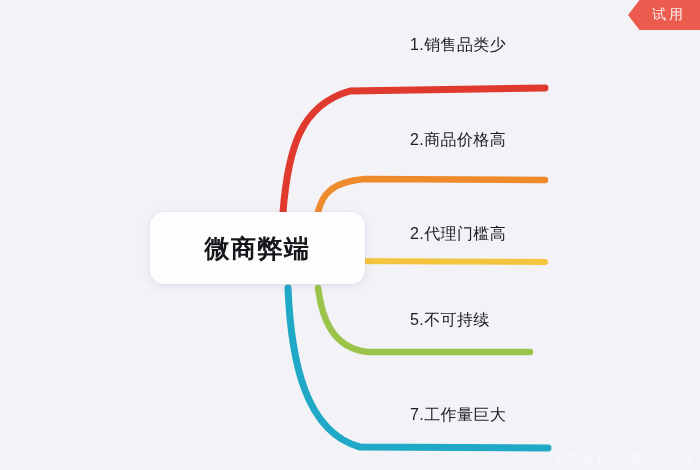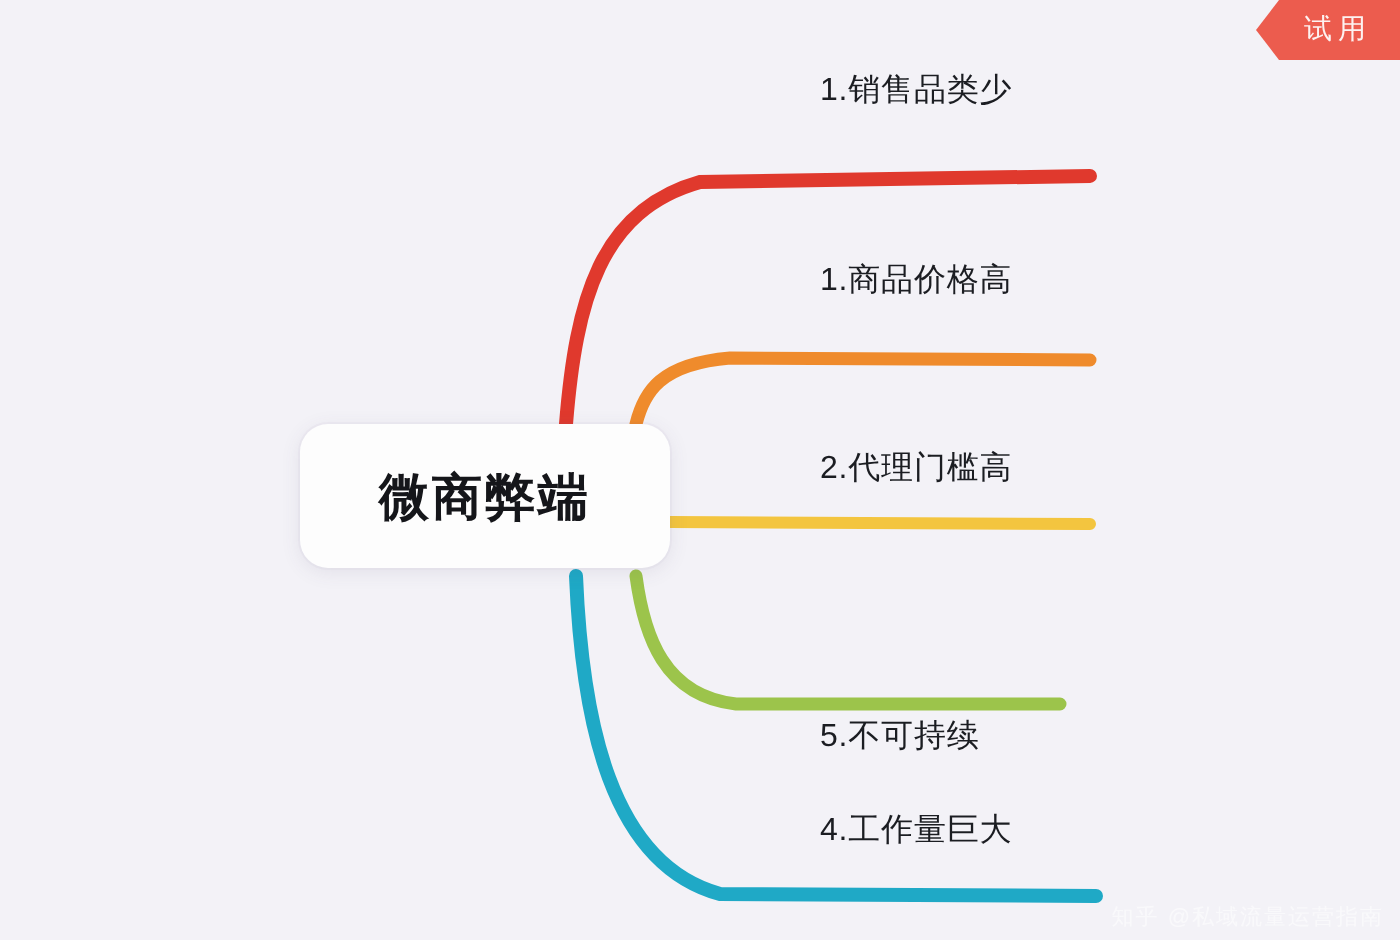--- a/index.html
+++ b/index.html
@@ -19,21 +19,21 @@
     position:absolute;
     left:0; top:0;
     width:700px; height:470px;
     display:block;
   }
 
   
   .root-node {
     position:absolute;
     left:150px; top:212px;
-    width:185px; height:72px;
+    width:215px; height:72px;
     background:#fdfdfd;
     border-radius:14px;
     box-shadow:0 2px 10px rgba(80,70,110,0.10),
                0 0 0 1px rgba(120,110,150,0.04);
     display:flex;
     align-items:center;
     justify-content:center;
     z-index:5;
   }
   .root-label {
@@ -110,33 +110,33 @@
 
 <div class="root-node" style="background: rgb(253, 253, 253);">
   <span class="root-label">微商弊端</span>
 </div>
 
 <div class="topic" style="left:410px; top:35px;">
   <span>1.销售品类少</span>
 </div>
 
 <div class="topic" style="left:410px; top:130px;">
-  <span>1.商品价格高</span>
+  <span>2.商品价格高</span>
 </div>
 
 <div class="topic" style="left:410px; top:224px;">
   <span>2.代理门槛高</span>
 </div>
 
-<div class="topic" style="left:410px; top:310px;margin-top:48px;">
+<div class="topic" style="left:410px; top:310px;">
   <span>5.不可持续</span>
 </div>
 
 <div class="topic" style="left:410px; top:405px;">
-  <span>4.工作量巨大</span>
+  <span>7.工作量巨大</span>
 </div>
 
 <div class="trial-badge">
   <div class="ribbon-shape" style="background: rgb(236, 92, 78);"></div>
   <div class="ribbon-text">试用</div>
 </div>
 
 <div class="watermark">知乎 @私域流量运营指南</div>
 
 </body></html>

